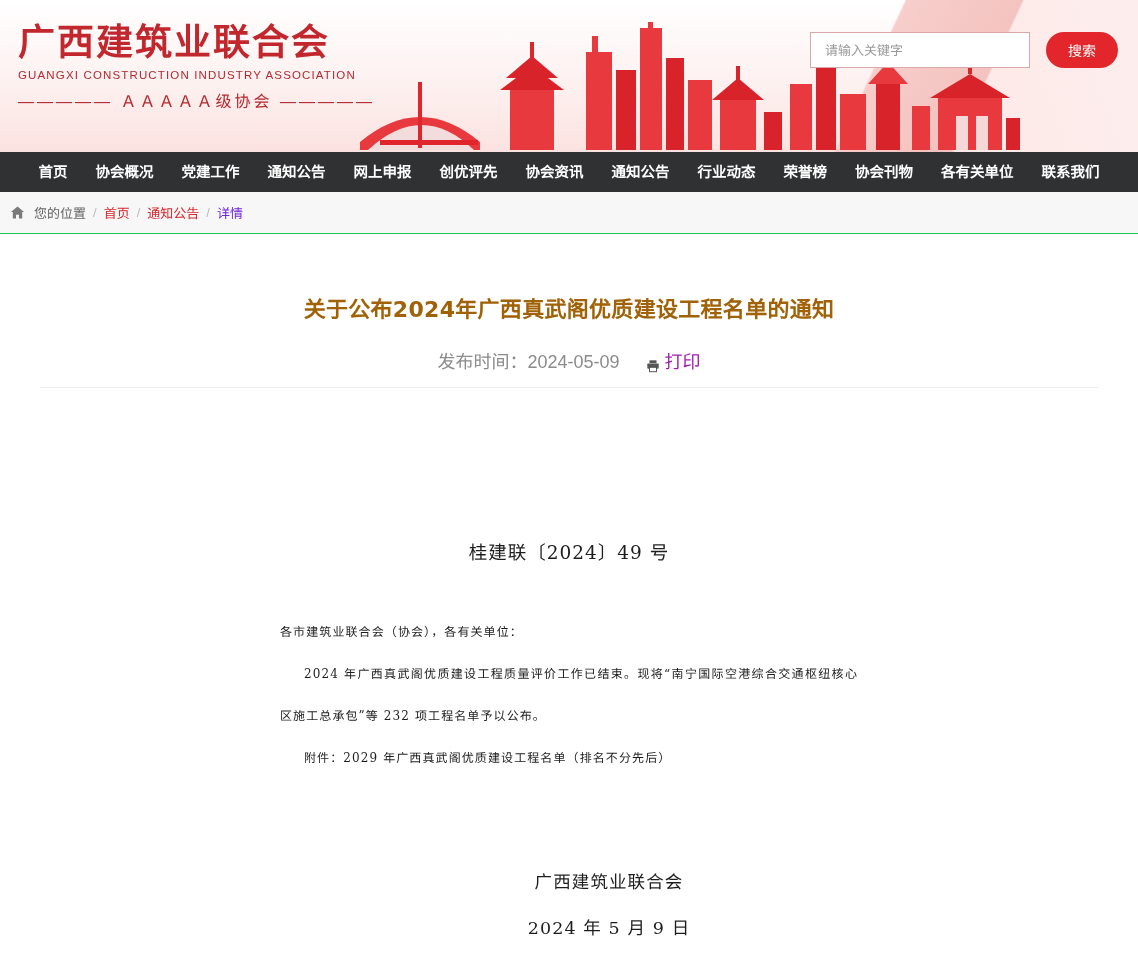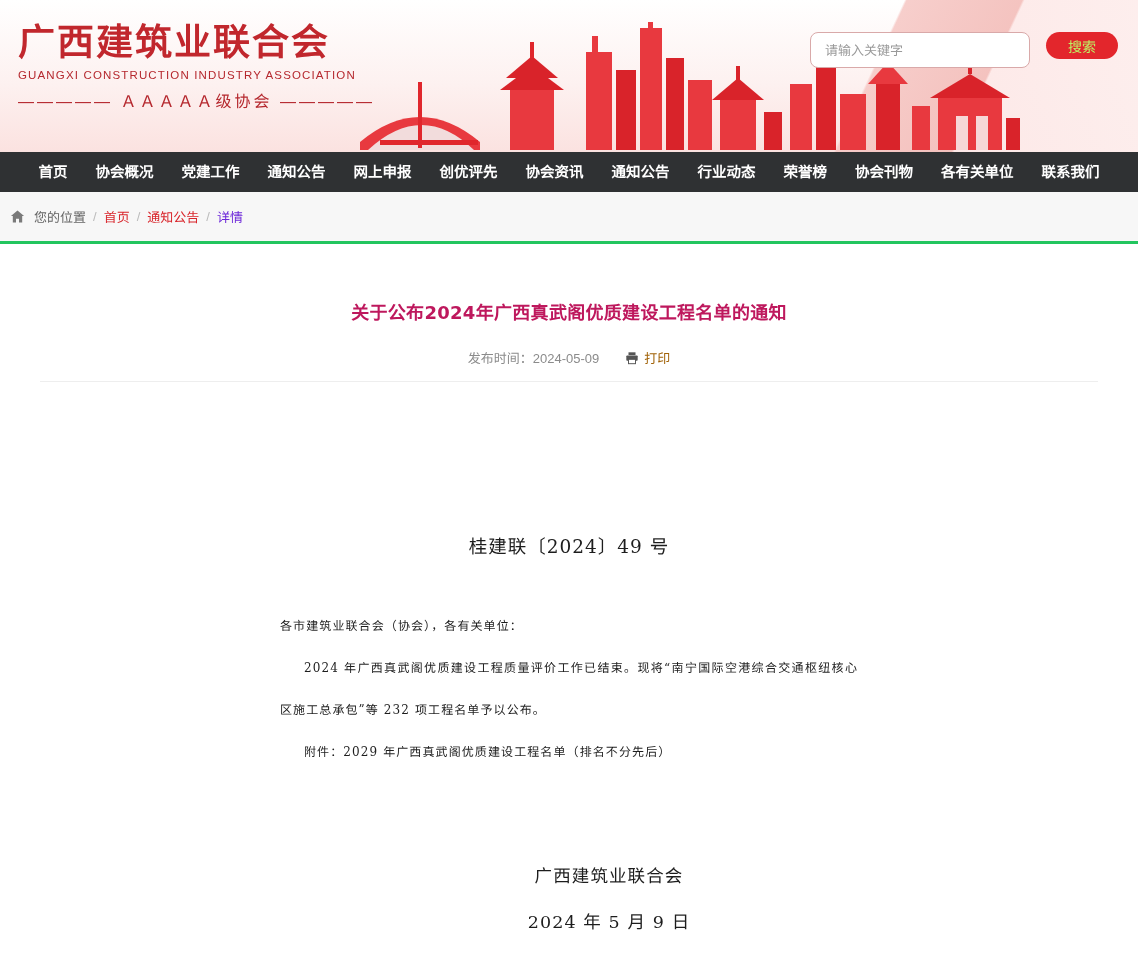--- a/index.html
+++ b/index.html
@@ -75,44 +75,44 @@
     white-space: nowrap;
   }
   .search-box {
     position: absolute;
     right: 108px;
     top: 32px;
     width: 220px;
     height: 36px;
     border: 1px solid #d9a9a9;
     background: #fff;
-    border-radius: 8px;
+    border-radius: 0;
     display: flex;
     align-items: center;
     padding: 0 12px;
   }
   .search-box input {
     border: 0;
     outline: 0;
     width: 100%;
     font-size: 13px;
     color: #555;
     font-family: "Liberation Sans", sans-serif;
     background: transparent;
   }
   .search-box input::placeholder { color: #9a9a9a; }
   .search-btn {
     position: absolute;
     right: 20px;
     top: 32px;
     width: 72px;
-    height: 27px;
+    height: 36px;
     border-radius: 18px;
     background: #e3262c;
-    color: #bef264;
+    color: #ffffff;
     font-size: 14px;
     border: 0;
     cursor: pointer;
     font-family: "Liberation Sans", sans-serif;
   }
 
   
   .nav {
     height: 40px;
     background: #2f3133;
@@ -127,23 +127,23 @@
     font-weight: bold;
     padding: 0 14px;
     line-height: 40px;
     cursor: pointer;
     white-space: nowrap;
     font-family: "DejaVu Sans", sans-serif;
   }
 
   
   .breadcrumb {
-    height: 52px;
+    height: 42px;
     background: #f7f7f7;
-    border-bottom: 3px solid #22c55e;
+    border-bottom: 1px solid #22c55e;
     display: flex;
     align-items: center;
     padding-left: 10px;
     font-size: 13px;
     color: #666;
     gap: 5px;
   }
   .home-icon {
     display: inline-block;
     width: 15px;
@@ -155,43 +155,43 @@
   .bc-sep { color: #bbb; padding: 0 2px; }
   .bc-link { color: #d9262c; cursor: pointer; }
   .bc-current { color: #6d28d9; }
 
   
   .article {
     padding: 0 40px;
   }
   .article-title {
     text-align: center;
-    font-size: 18px;
-    color: #be185d;
+    font-size: 22px;
+    color: #a16207;
     font-weight: bold;
     padding-top: 42px;
     font-family: "DejaVu Sans", sans-serif;
     letter-spacing: .3px;
   }
   .article-meta {
     display: flex;
     align-items: center;
     justify-content: center;
     gap: 26px;
     margin-top: 24px;
     padding-bottom: 14px;
-    font-size: 13px;
+    font-size: 18px;
     color: #8b8b8b;
     border-bottom: 1px solid #eeeeee;
   }
   .print-link {
     display: inline-flex;
-    align-items: center;
+    align-items: flex-end;
     gap: 5px;
-    color: #a16207;
+    color: #a21caf;
     cursor: pointer;
   }
   .printer-icon svg { display: block; }
 
   .body-wrap {
     font-family: "DejaVu Serif", serif;
     color: #1d1d1d;
     padding-top: 150px;
   }
   .doc-number {

